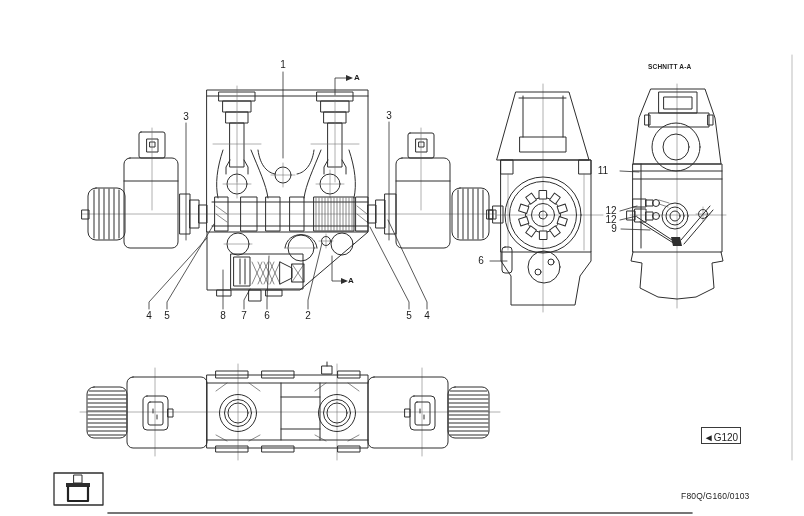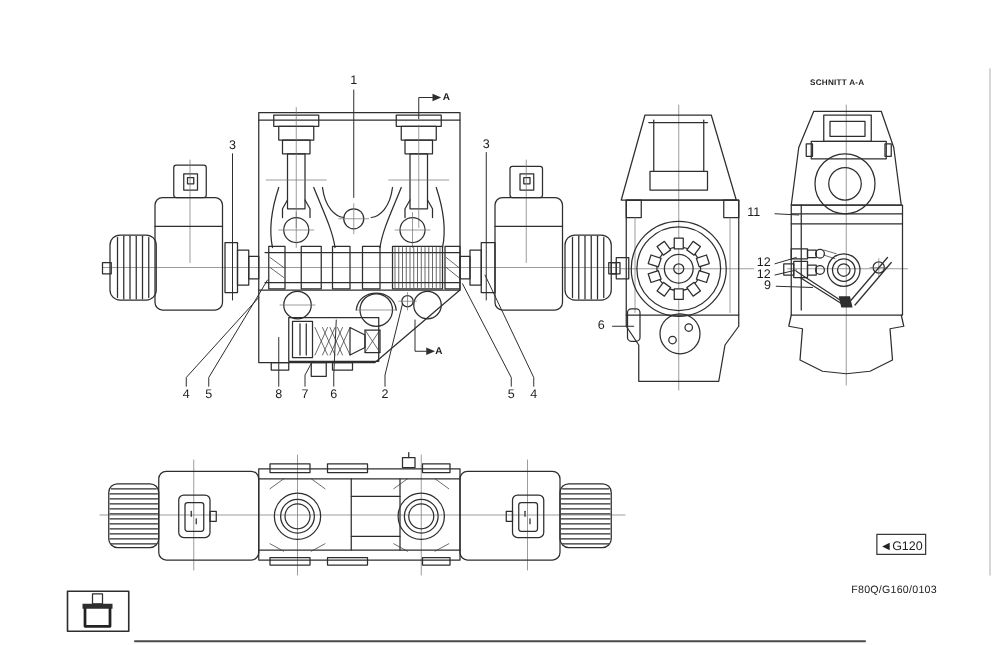--- a/index.html
+++ b/index.html
@@ -397,15 +397,15 @@
 <div class="lbl co" style="left:611px;top:220px">12</div>
 <div class="lbl co" style="left:614px;top:229px">9</div>
 
 <div class="lbl arrow-a" style="left:357px;top:78px">A</div>
 <div class="lbl arrow-a" style="left:351px;top:281px">A</div>
 
 <div class="pageref">
   <span>◄G120</span>
 </div>
 
-<div class="lbl docnum" style="left:681px;top:467px">F80Q/G160/0103</div>
+<div class="lbl docnum" style="left:681px;top:492px">F80Q/G160/0103</div>
 
 </div>
 
 </body></html>

